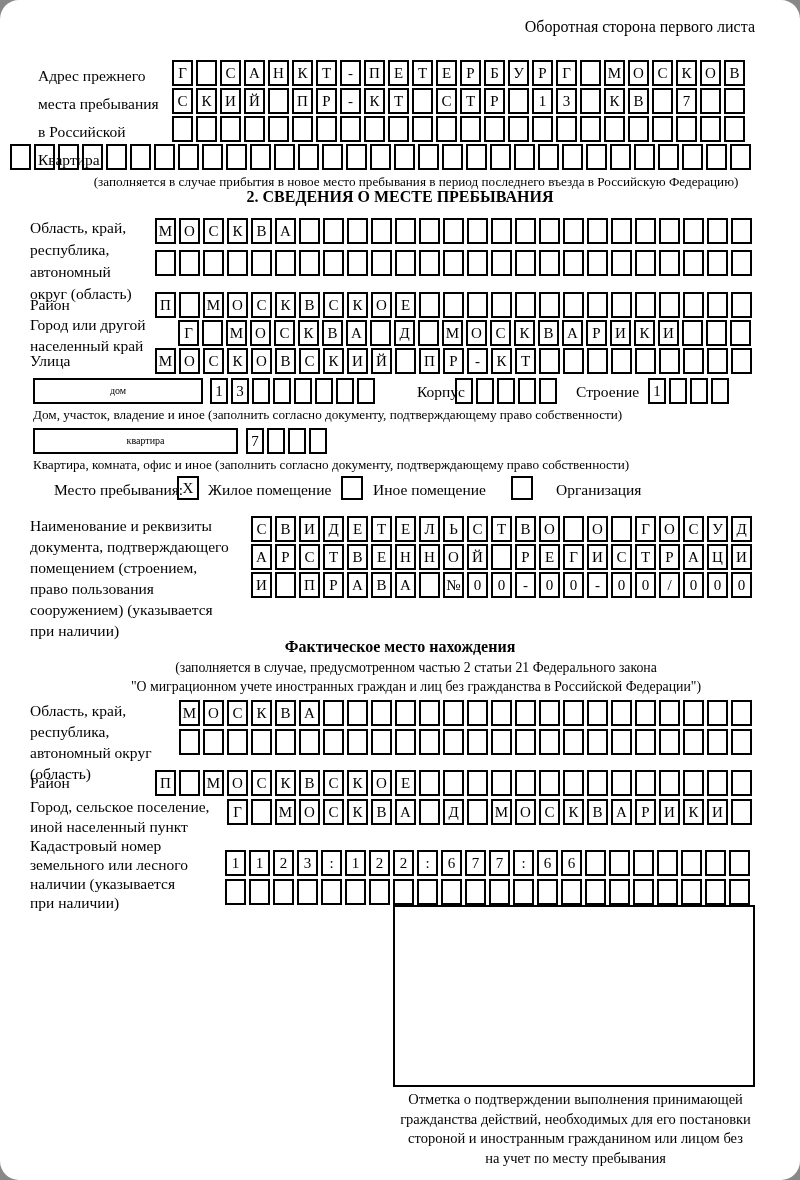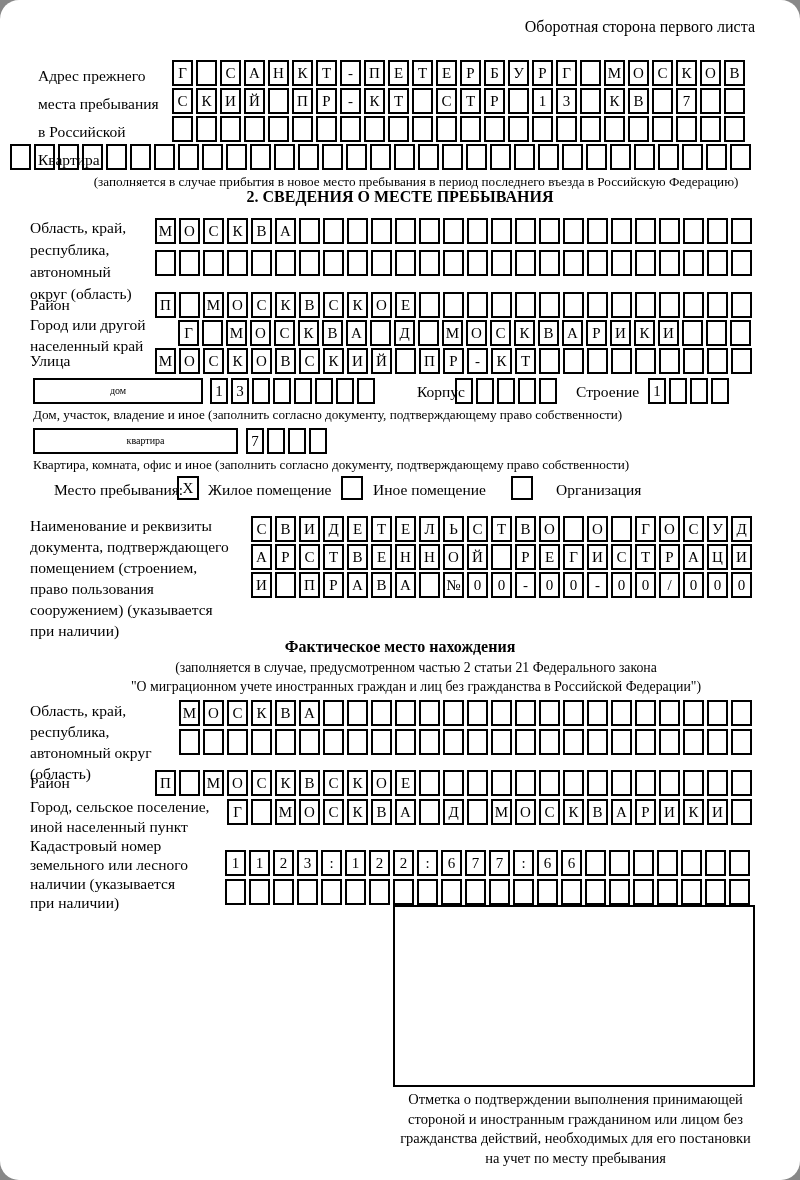--- a/index.html
+++ b/index.html
@@ -618,18 +618,18 @@
       <span class="cell"></span>
       <span class="cell"></span>
       <span class="cell"></span>
       <span class="cell"></span>
       <span class="cell"></span>
     </div>
 
   <div class="stamp" style="left:393px;top:905px;width:358px;height:178px;"></div>
   <div class="stampcap" style="left:373px;top:1090px;width:405px;">
     <div>Отметка о подтверждении выполнения принимающей</div>
+    <div>гражданства действий, необходимых для его постановки</div>
     <div>стороной и иностранным гражданином или лицом без</div>
-    <div>гражданства действий, необходимых для его постановки</div>
     <div>на учет по месту пребывания</div>
   </div>
 
 </div>
 
 </body></html>

